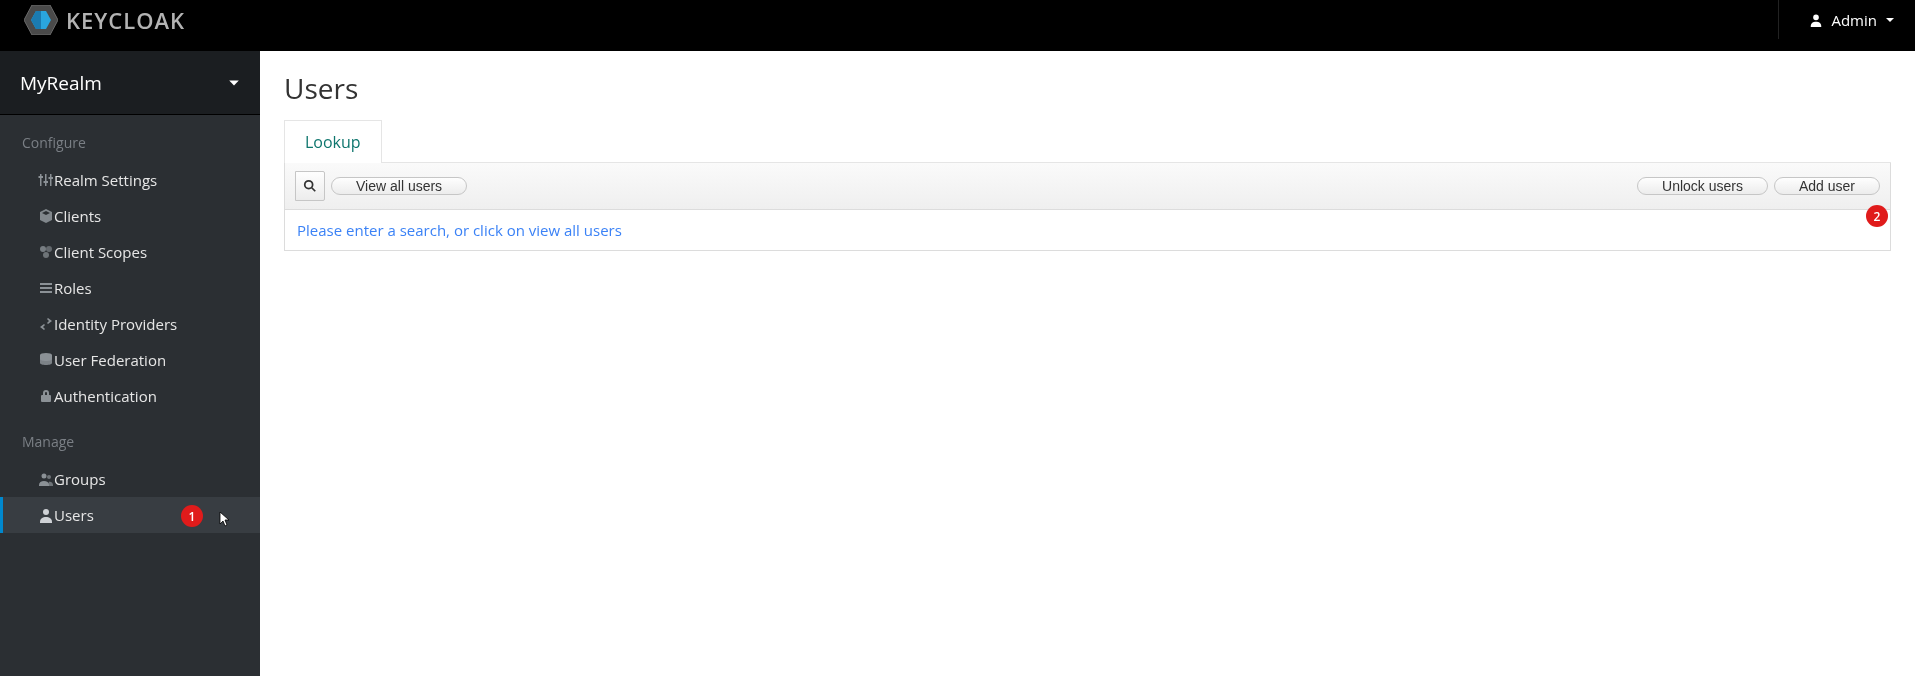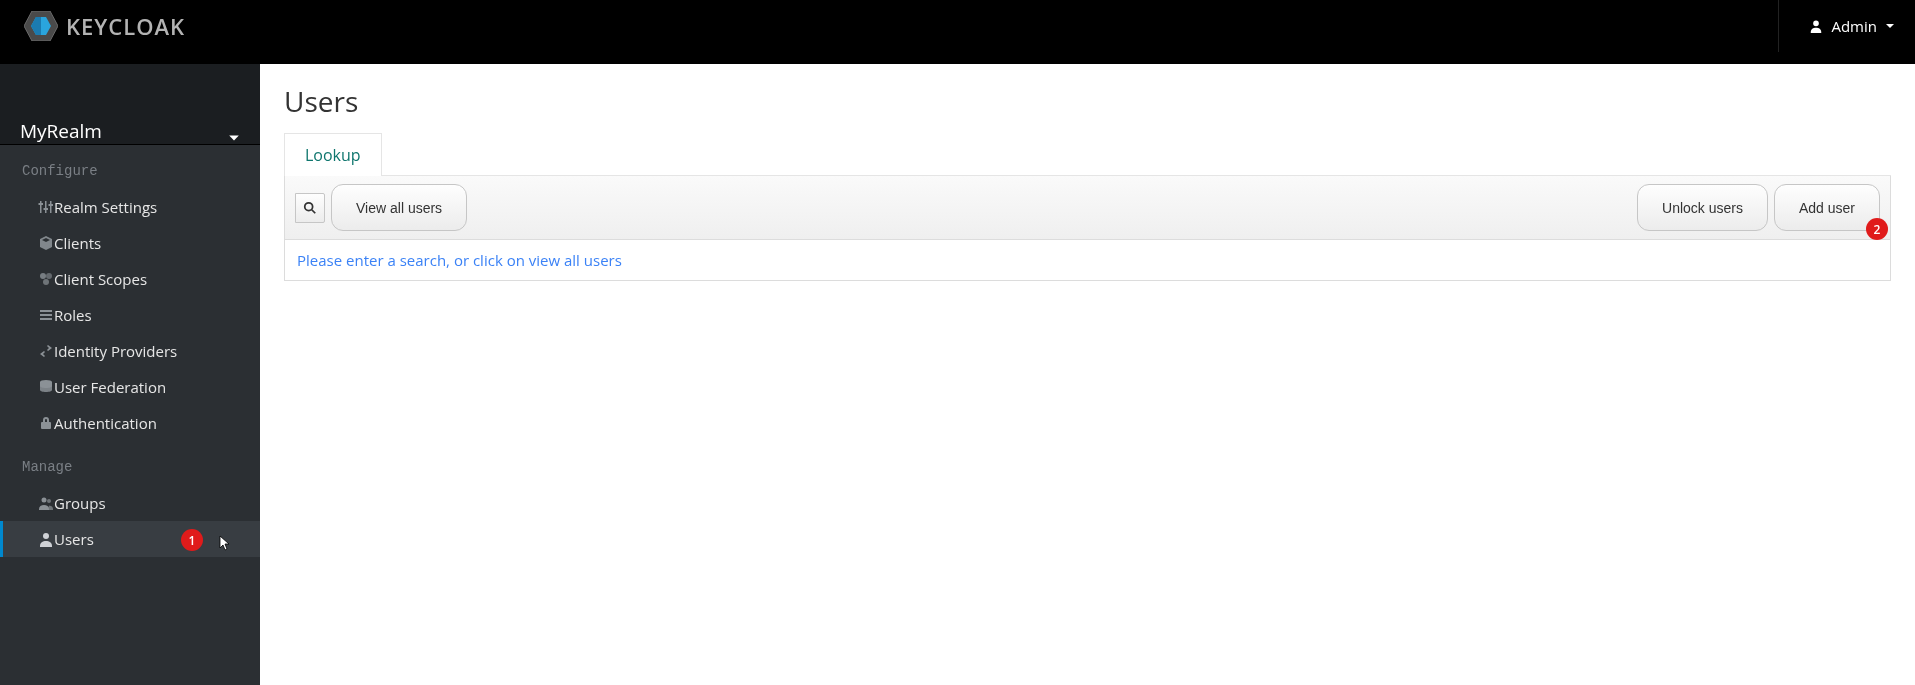--- a/index.html
+++ b/index.html
@@ -1,21 +1,21 @@
 <!DOCTYPE html>
 <html><head>
 <meta charset="utf-8">
 <style>
   * { box-sizing: border-box; margin: 0; padding: 0; }
   html, body { width: 100%; height: 100%; font-family: "Open Sans", "Helvetica Neue", Arial, sans-serif; }
   body { background: #fff; color: #333; }
 
   
   .topbar {
-    height: 64px;
+    height: 51px;
     background: #000;
     display: flex;
     align-items: center;
     justify-content: space-between;
     padding: 0 20px 12px 24px;
   }
   .logo {
     display: flex;
     align-items: center;
     gap: 8px;
@@ -52,35 +52,34 @@
   
   .sidebar {
     width: 260px;
     background: #2b2f33;
     color: #fff;
     overflow-y: auto;
     display: flex;
     flex-direction: column;
   }
   .realm-selector {
-    height: 81px;
+    height: 64px;
     background: #1b1e21;
     display: flex;
-    align-items: flex-end;
+    align-items: center;
     justify-content: space-between;
     padding: 0 20px;
     cursor: pointer;
     border-bottom: 1px solid #000;
   }
   .realm-name { font-size: 19px; color: #fff; }
   .section-header {
     color: #7a7f85;
     font-size: 14px;
     padding: 18px 20px 10px 22px;
-    font-family: Liberation Mono, monospace;
   }
   .nav-item {
     display: flex;
     align-items: center;
     padding: 8px 8px 8px 38px;
     cursor: pointer;
     font-size: 15px;
     color: #e6e6e6;
     position: relative;
   }
@@ -184,21 +183,21 @@
     height: 30px;
     border: 1px solid #c6c6c6;
     background: linear-gradient(#fefefe,#ececec);
     display: flex;
     align-items: center;
     justify-content: center;
     cursor: pointer;
     border-radius: 0 2px 2px 0;
   }
   .btn {
-    height: 47px;
+    height: 18px;
     padding: 0 24px;
     border: 1px solid #c6c6c6;
     background: linear-gradient(#fefefe,#ececec);
     font-size: 14px;
     cursor: pointer;
     border-radius: 12px;
     color: #333;
   }
   .toolbar-spacer { flex: 1; }
   .empty-row {

